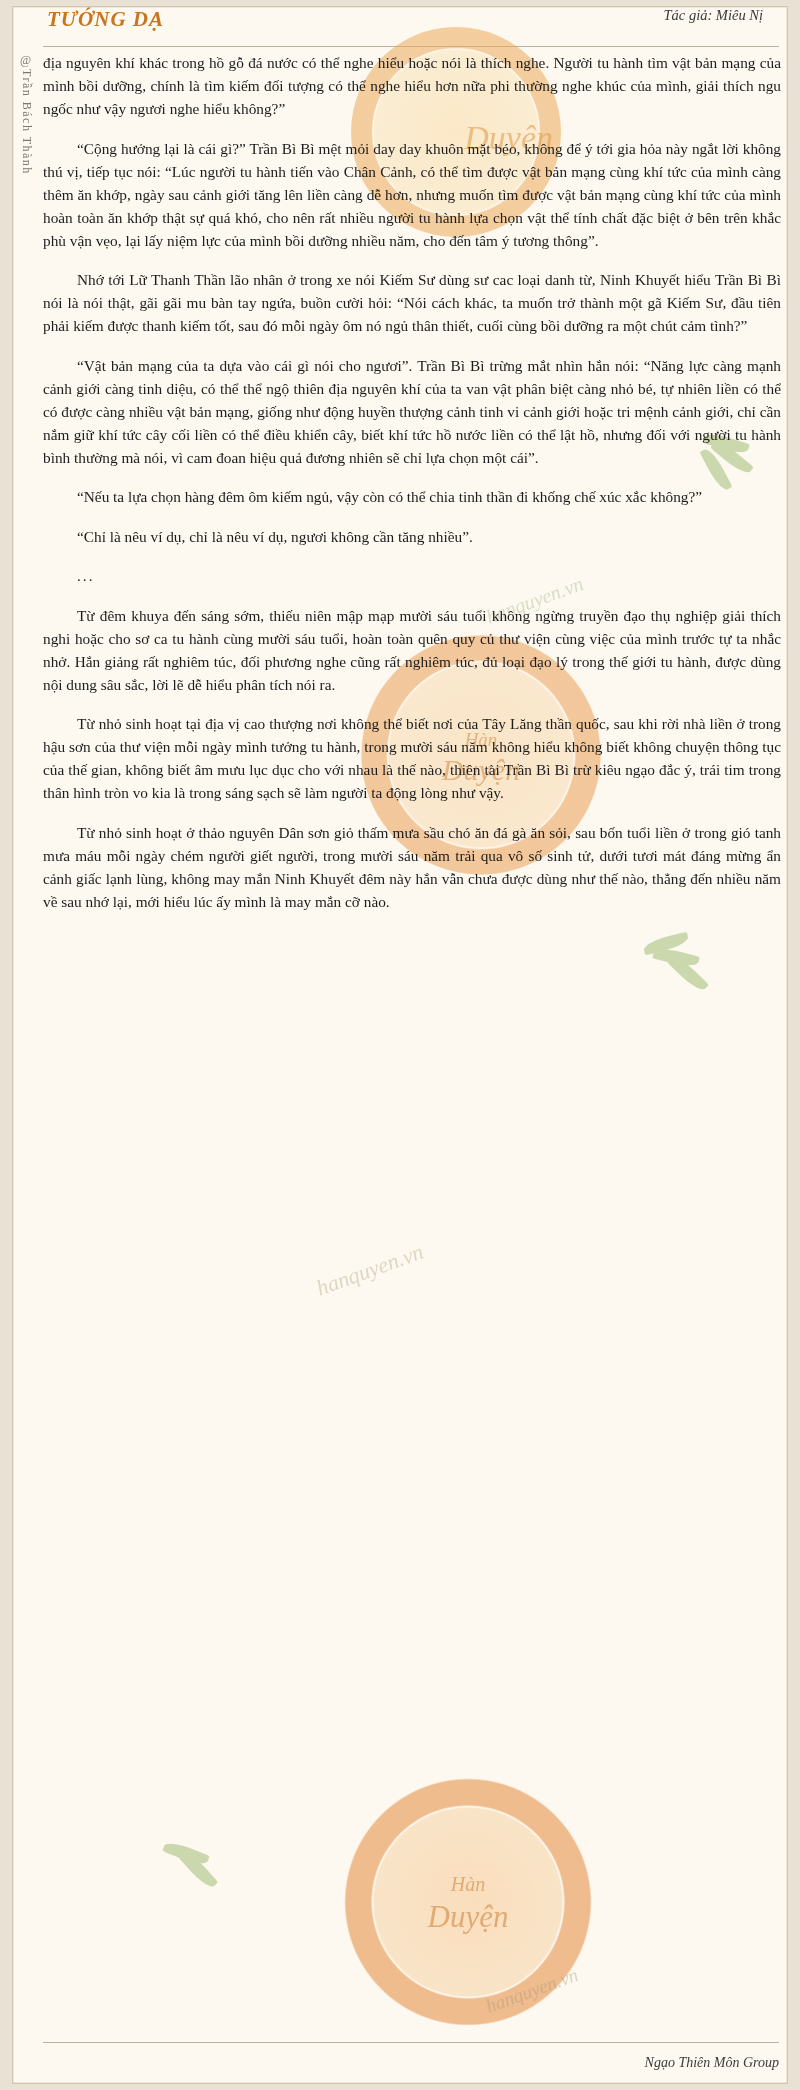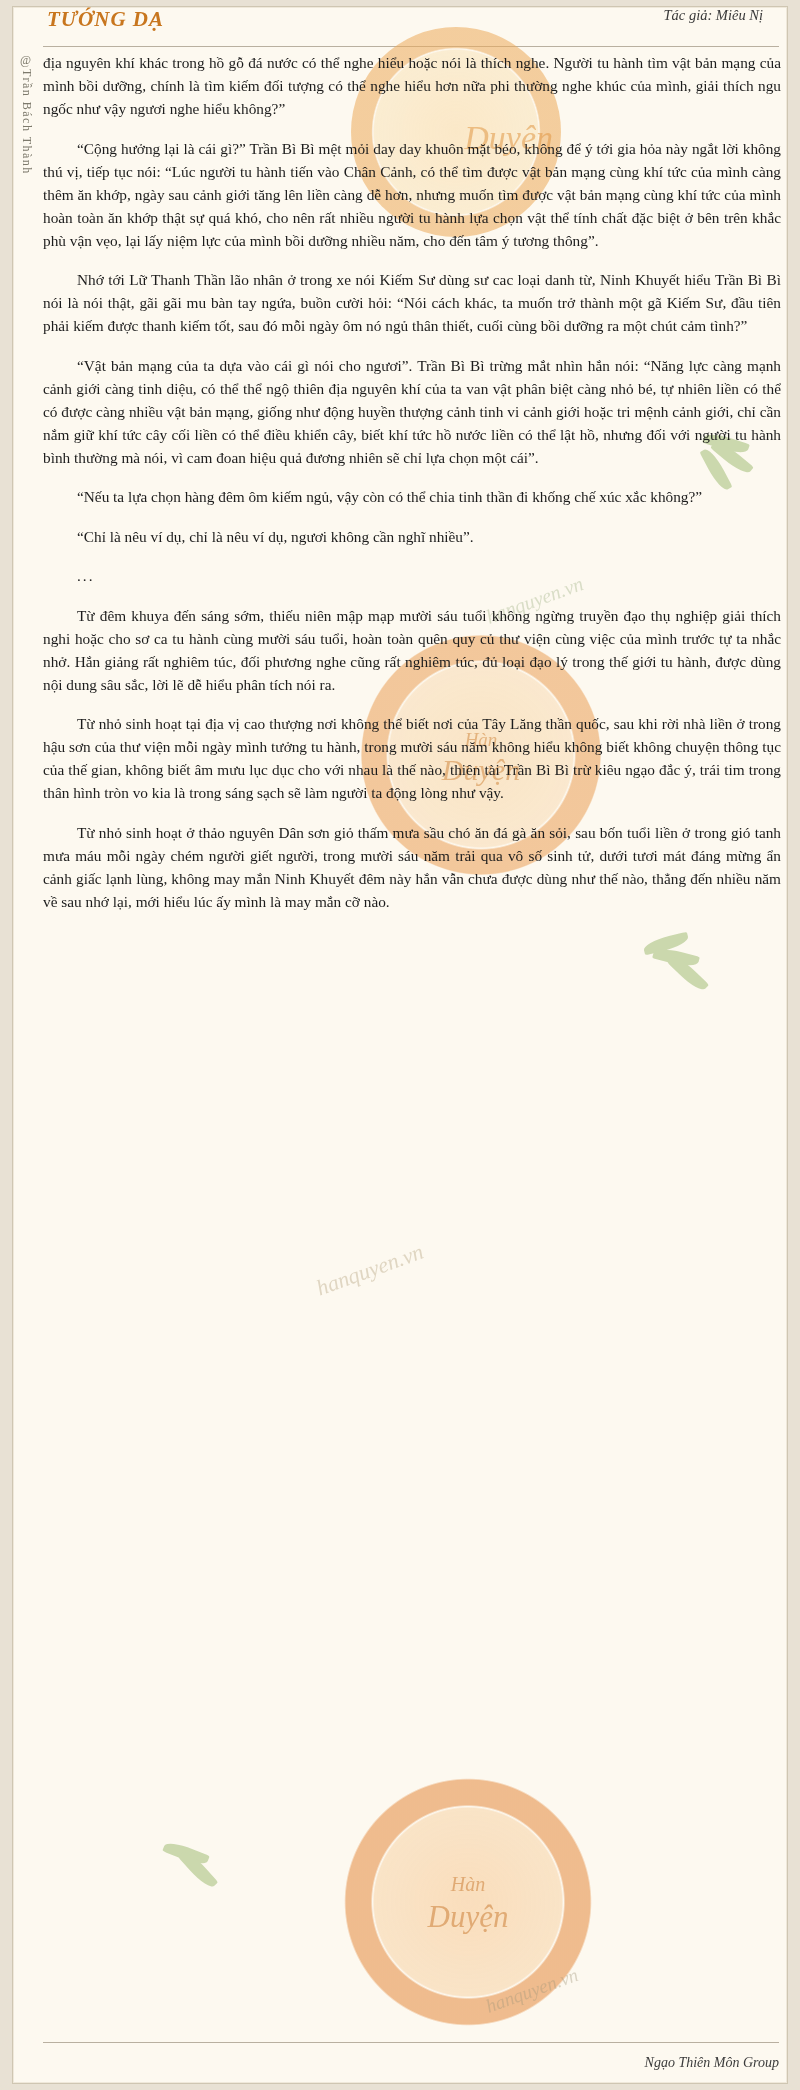--- a/index.html
+++ b/index.html
@@ -240,21 +240,21 @@
     <div class="author">Tác giả: Miêu Nị</div>
   </div>
   <div class="header-rule"></div>
 
   <div class="content" id="content">
       <p class="first">địa nguyên khí khác trong hồ gỗ đá nước có thể nghe hiểu hoặc nói là thích nghe. Người tu hành tìm vật bản mạng của mình bồi dưỡng, chính là tìm kiếm đối tượng có thể nghe hiểu hơn nữa phi thường nghe khúc của mình, giải thích ngu ngốc như vậy ngươi nghe hiểu không?”</p>
       <p class="ind">“Cộng hưởng lại là cái gì?” Trần Bì Bì mệt mỏi day day khuôn mặt béo, không để ý tới gia hỏa này ngắt lời không thú vị, tiếp tục nói: “Lúc người tu hành tiến vào Chân Cảnh, có thể tìm được vật bản mạng cùng khí tức của mình càng thêm ăn khớp, ngày sau cảnh giới tăng lên liền càng dễ hơn, nhưng muốn tìm được vật bản mạng cùng khí tức của mình hoàn toàn ăn khớp thật sự quá khó, cho nên rất nhiều người tu hành lựa chọn vật thể tính chất đặc biệt ở bên trên khắc phù vận vẹo, lại lấy niệm lực của mình bồi dưỡng nhiều năm, cho đến tâm ý tương thông”.</p>
       <p class="ind">Nhớ tới Lữ Thanh Thần lão nhân ở trong xe nói Kiếm Sư dùng sư cac loại danh từ, Ninh Khuyết hiểu Trần Bì Bì nói là nói thật, gãi gãi mu bàn tay ngứa, buồn cười hỏi: “Nói cách khác, ta muốn trở thành một gã Kiếm Sư, đầu tiên phải kiếm được thanh kiếm tốt, sau đó mỗi ngày ôm nó ngủ thân thiết, cuối cùng bồi dưỡng ra một chút cảm tình?”</p>
       <p class="ind">“Vật bản mạng của ta dựa vào cái gì nói cho ngươi”. Trần Bì Bì trừng mắt nhìn hắn nói: “Năng lực càng mạnh cảnh giới càng tinh diệu, có thể thể ngộ thiên địa nguyên khí của ta van vật phân biệt càng nhỏ bé, tự nhiên liền có thể có được càng nhiều vật bản mạng, giống như động huyền thượng cảnh tinh vi cảnh giới hoặc tri mệnh cảnh giới, chỉ cần nắm giữ khí tức cây cối liền có thể điều khiển cây, biết khí tức hồ nước liền có thể lật hồ, nhưng đối với người tu hành bình thường mà nói, vì cam đoan hiệu quả đương nhiên sẽ chỉ lựa chọn một cái”.</p>
       <p class="ind">“Nếu ta lựa chọn hàng đêm ôm kiếm ngủ, vậy còn có thể chia tinh thần đi khống chế xúc xắc không?”</p>
-      <p class="ind">“Chỉ là nêu ví dụ, chỉ là nêu ví dụ, ngươi không cần nghĩ nhiều”.</p>
+      <p class="ind">“Chỉ là nêu ví dụ, chỉ là nêu ví dụ, ngươi không cần tăng nhiều”.</p>
       <p class="ind dots">...</p>
       <p class="ind">Từ đêm khuya đến sáng sớm, thiếu niên mập mạp mười sáu tuổi không ngừng truyền đạo thụ nghiệp giải thích nghi hoặc cho sơ ca tu hành cùng mười sáu tuổi, hoàn toàn quên quy củ thư viện cùng việc của mình trước tự ta nhắc nhở. Hắn giảng rất nghiêm túc, đối phương nghe cũng rất nghiêm túc, đủ loại đạo lý trong thế giới tu hành, được dùng nội dung sâu sắc, lời lẽ dễ hiểu phân tích nói ra.</p>
       <p class="ind">Từ nhỏ sinh hoạt tại địa vị cao thượng nơi không thể biết nơi của Tây Lăng thần quốc, sau khi rời nhà liền ở trong hậu sơn của thư viện mỗi ngày mình tưởng tu hành, trong mười sáu năm không hiểu không biết không chuyện thông tục của thế gian, không biết âm mưu lục dục cho với nhau là thế nào, thiên tài Trần Bì Bì trừ kiêu ngạo đắc ý, trái tim trong thân hình tròn vo kia là trong sáng sạch sẽ làm người ta động lòng như vậy.</p>
       <p class="ind">Từ nhỏ sinh hoạt ở thảo nguyên Dân sơn giỏ thấm mưa sầu chó ăn đá gà ăn sỏi, sau bốn tuổi liền ở trong gió tanh mưa máu mỗi ngày chém người giết người, trong mười sáu năm trải qua vô số sinh tử, dưới tươi mát đáng mừng ẩn cảnh giấc lạnh lùng, không may mắn Ninh Khuyết đêm này hắn vẫn chưa được dùng như thế nào, thẳng đến nhiều năm về sau nhớ lại, mới hiểu lúc ấy mình là may mắn cỡ nào.</p>
     </div>
 
   <div class="footer-rule"></div>
   <div class="footer">Ngạo Thiên Môn Group</div>
 </div>
 

